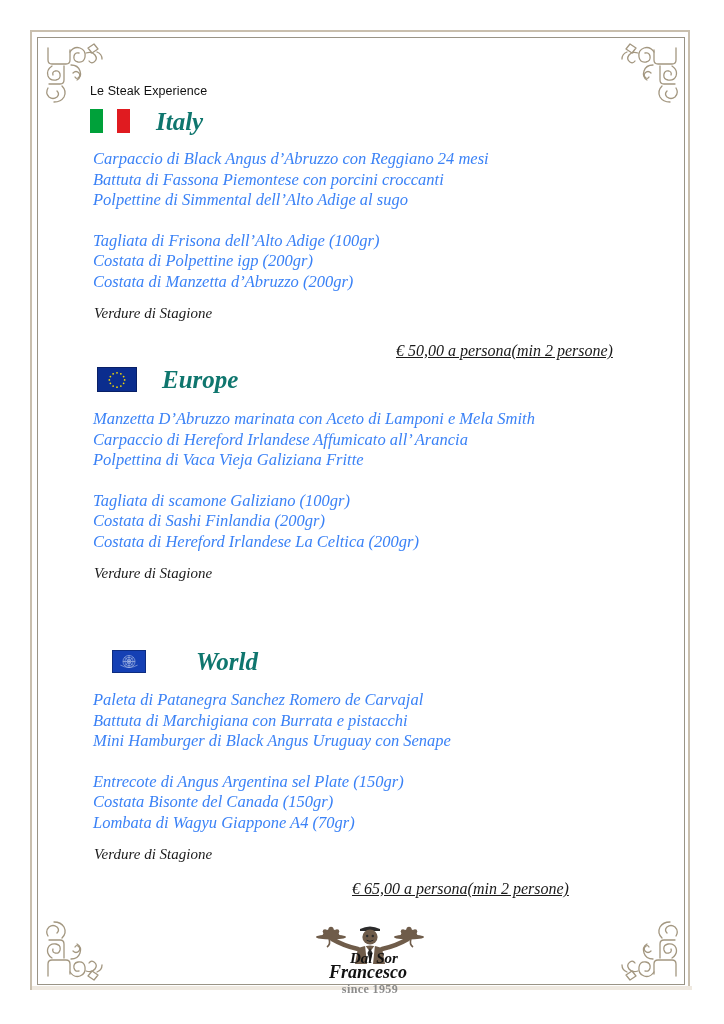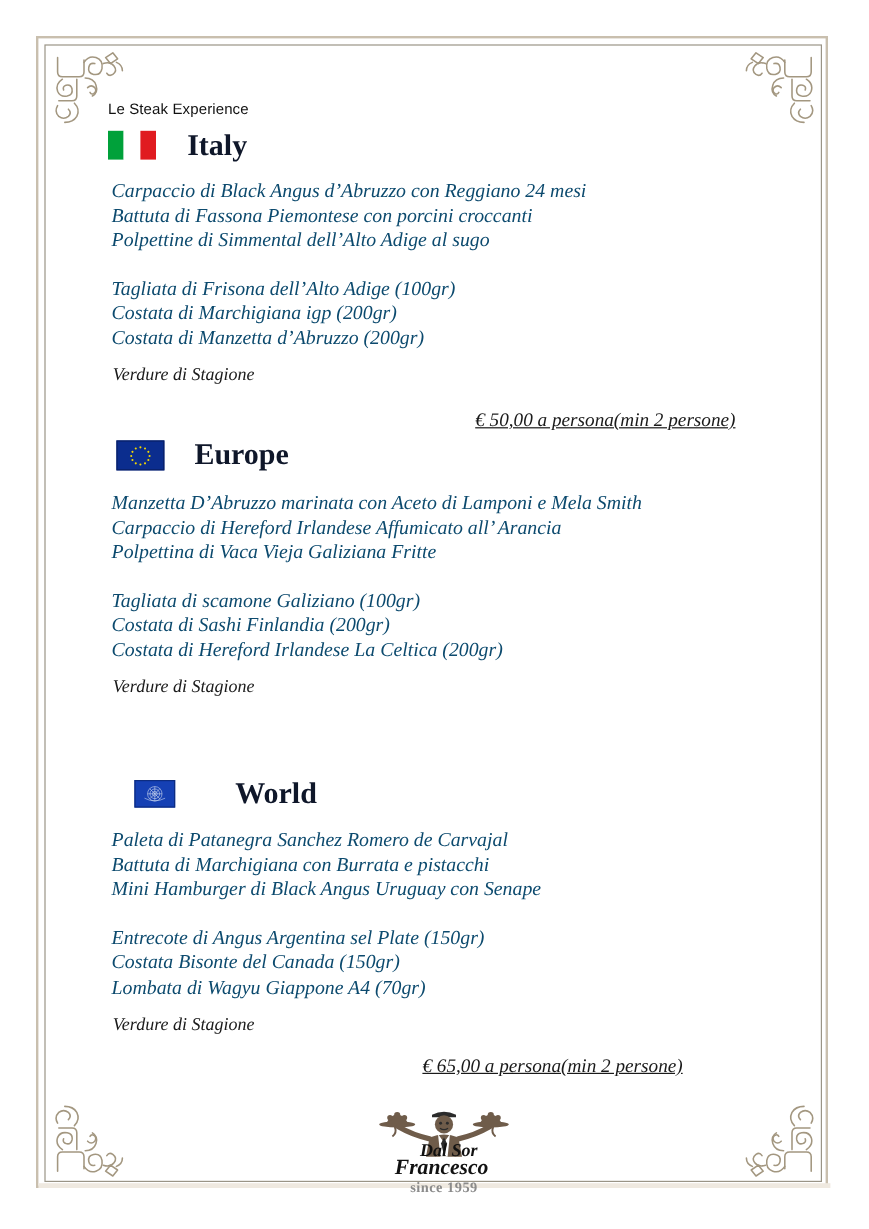--- a/index.html
+++ b/index.html
@@ -79,21 +79,22 @@
     white-space: nowrap;
   }
 
   .section-head {
     position: absolute;
     display: flex;
     align-items: center;
     height: 34px;
   }
   .section-title {
-    color: #0f172a;
+    color: #0f766e;
+    font-style: italic;
     font-weight: bold;
     font-size: 25px;
     font-family: "Liberation Serif", "DejaVu Serif", serif;
     white-space: nowrap;
     line-height: 1;
   }
 
   
   .flag {
     display: inline-block;
@@ -123,21 +124,21 @@
     background: #1540b4;
     border: 1px solid #0d2c80;
     box-sizing: border-box;
   }
 
   
   .items {
     position: absolute;
     font-size: 16.5px;
     font-style: italic;
-    color: #0c4a6e;
+    color: #3b82f6;
     line-height: 20.5px;
     white-space: nowrap;
   }
   .items .line { display: block; }
   .items .line.gap { margin-top: 20px; }
 
   .veg {
     position: absolute;
     font-size: 15px;
     font-style: italic;
@@ -257,21 +258,21 @@
           <i class="it-r"></i>
       </span>
       <span class="section-title" style="margin-left:26px;">Italy</span>
     </div>
 
     <div class="items" style="left:93px; top:149px;">
       <span class="line">Carpaccio di Black Angus d’Abruzzo con Reggiano 24 mesi</span>
       <span class="line">Battuta di Fassona Piemontese  con porcini croccanti</span>
       <span class="line">Polpettine di Simmental dell’Alto Adige al sugo</span>
       <span class="line gap">Tagliata di Frisona dell’Alto Adige (100gr)</span>
-      <span class="line">Costata di Marchigiana igp  (200gr)</span>
+      <span class="line">Costata di Polpettine igp  (200gr)</span>
       <span class="line">Costata di Manzetta d’Abruzzo (200gr)</span>
     </div>
 
     <div class="veg" style="left:94px; top:305px;">Verdure di Stagione</div>
 
     <div class="price" style="left:396px; top:342px;">€ 50,00 a persona(min 2 persone)</div>
 
     <div class="section-head" style="left:97px; top:362px;">
       <span class="flag flag-eu">
         <svg viewBox="0 0 40 25" width="38" height="23">

